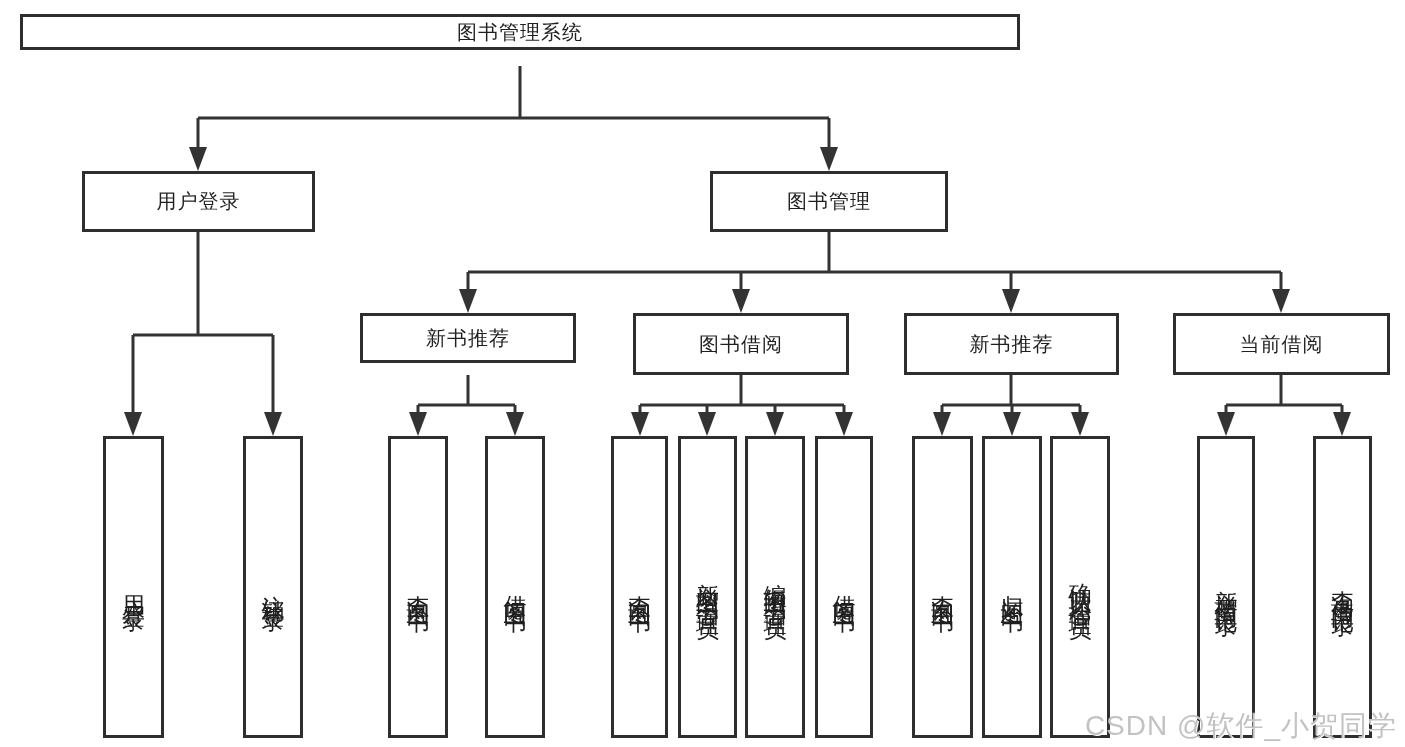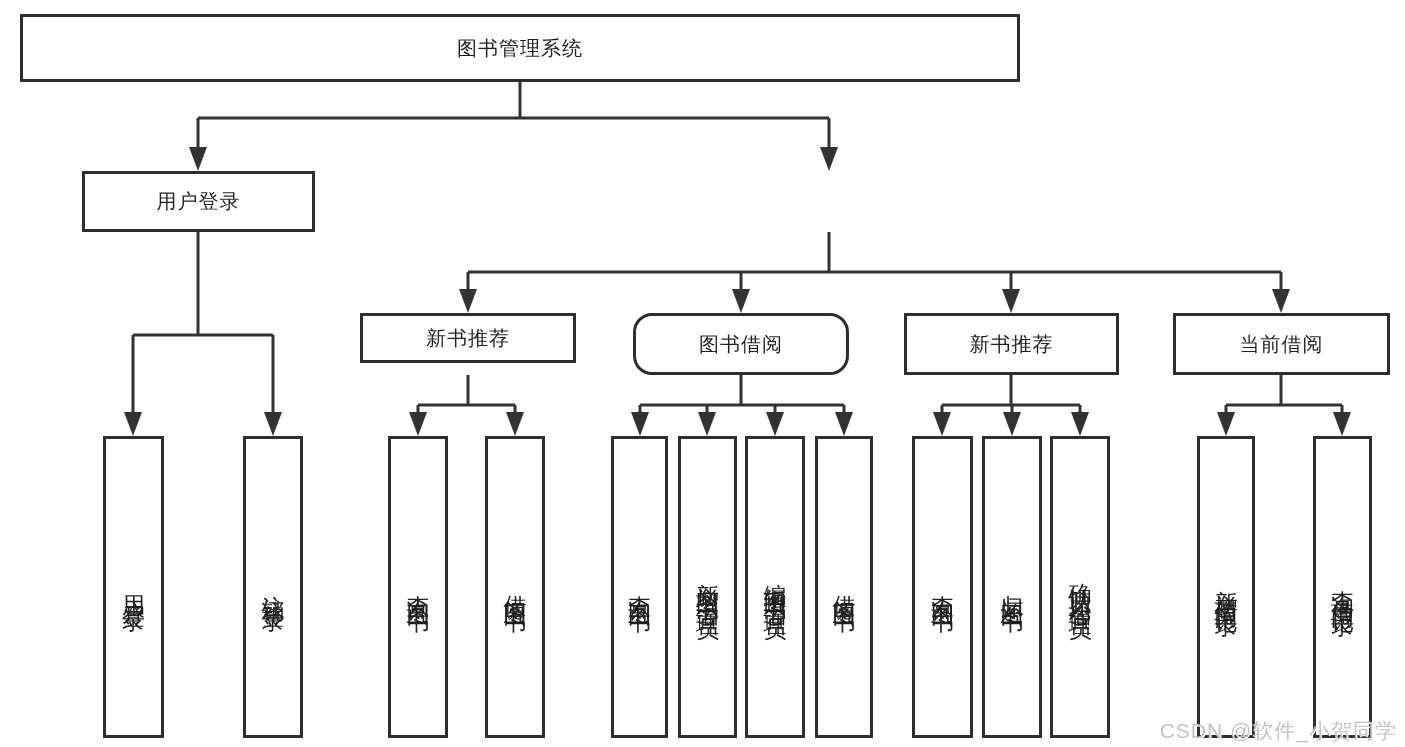--- a/index.html
+++ b/index.html
@@ -52,21 +52,21 @@
     font-size: 23px;
     letter-spacing: 5px;
     line-height: 1;
     white-space: nowrap;
   }
   .watermark {
     position: absolute;
     right: 8px;
     bottom: 2px;
     z-index: 5;
-    font-size: 21px;
+    font-size: 28px;
     color: #c2c2c2;
     text-shadow: 1px 1px 0 #ffffff;
     letter-spacing: 1px;
     white-space: nowrap;
   }
 </style>
 </head>
 <body>
 
 <div class="canvas">
@@ -104,32 +104,35 @@
       <polygon points="766,412 784,412 775,436"></polygon>
       <polygon points="835,412 853,412 844,436"></polygon>
       <polygon points="933,412 951,412 942,436"></polygon>
       <polygon points="1003,412 1021,412 1012,436"></polygon>
       <polygon points="1071,412 1089,412 1080,436"></polygon>
       <polygon points="1217,412 1235,412 1226,436"></polygon>
       <polygon points="1333,412 1351,412 1342,436"></polygon>
     </g>
   </svg>
 
-  <div class="box" style="left:20px; top:14px; width:1000px; height:68px;">
+  <div class="box" style="left:20px; top:14px; width:1000px; height:36px;">
     <span class="lbl">图书管理系统</span>
   </div>
 
   <div class="box" style="left:82px; top:171px; width:233px; height:61px;">
     <span class="lbl">用户登录</span>
   </div>
+  <div class="box" style="left:710px; top:171px; width:238px; height:61px;">
+    <span class="lbl">图书管理</span>
+  </div>
 
   <div class="box" style="left:360px; top:313px; width:216px; height:50px;">
     <span class="lbl">新书推荐</span>
   </div>
-  <div class="box" style="left:633px; top:313px; width:216px; height:62px;border-radius:19px;">
+  <div class="box" style="left:633px; top:313px; width:216px; height:62px;">
     <span class="lbl">图书借阅</span>
   </div>
   <div class="box" style="left:904px; top:313px; width:215px; height:62px;">
     <span class="lbl">新书推荐</span>
   </div>
   <div class="box" style="left:1173px; top:313px; width:217px; height:62px;">
     <span class="lbl">当前借阅</span>
   </div>
 
   <div class="leaf" style="left:103px; width:61px;">

